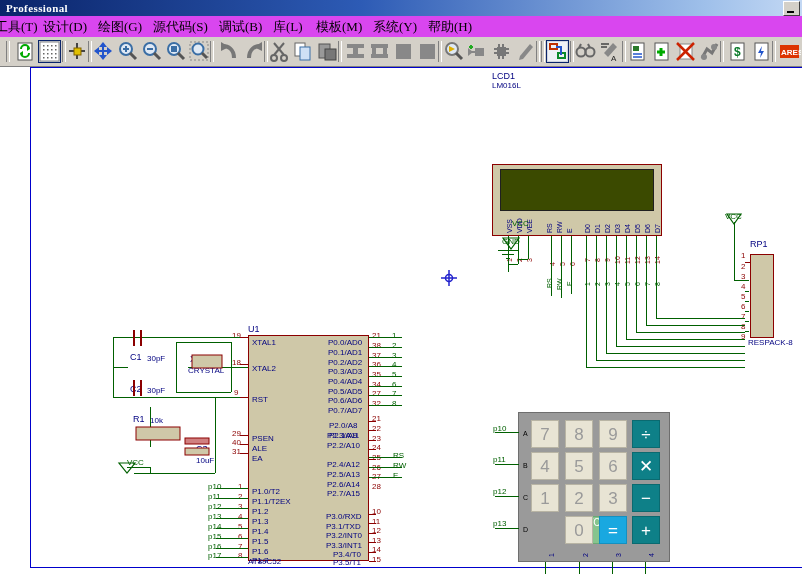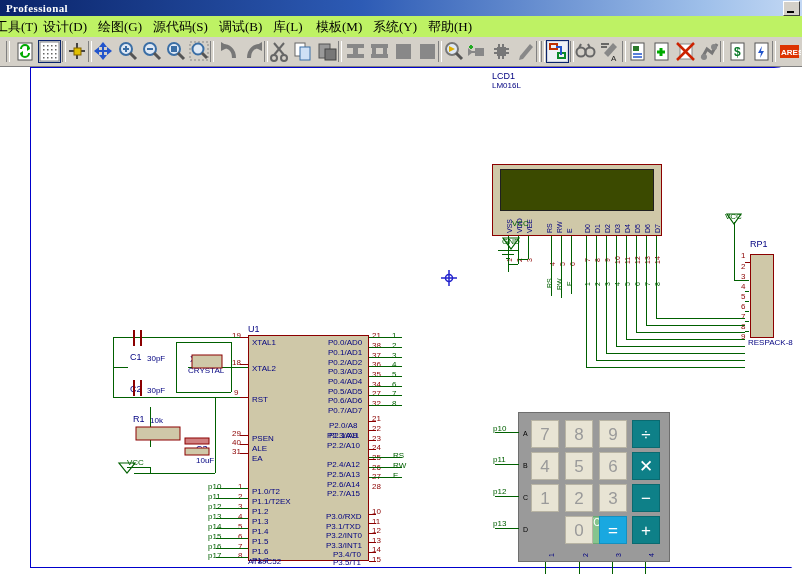--- a/index.html
+++ b/index.html
@@ -9,36 +9,36 @@
   
   .titlebar{position:absolute;left:0;top:0;width:802px;height:16px;
     background:linear-gradient(to right,#0a246a 0%,#2d5bb5 45%,#9fc0ea 88%,#c3d8f4 100%);
     color:#fff;font-weight:bold;font-size:11px;line-height:16px;font-family:"Liberation Serif",serif;}
   .titlebar .t{position:absolute;left:6px;top:0;letter-spacing:.4px;}
   .winbtn{position:absolute;right:2px;top:1px;width:15px;height:13px;background:#d4d0c8;
     border:1px solid #fff;border-right-color:#404040;border-bottom-color:#404040;}
   .winbtn i{position:absolute;left:3px;bottom:2px;width:7px;height:2px;background:#000;display:block;}
 
   
-  .menubar{position:absolute;left:0;top:16px;width:802px;height:21px;background:#bef264;}
+  .menubar{position:absolute;left:0;top:16px;width:802px;height:21px;background:#d946ef;}
   .menubar .mi{position:absolute;top:2px;height:17px;line-height:17px;font-size:13px;color:#000;
     font-family:"Liberation Serif",serif;white-space:nowrap;padding:0 3px;}
 
   
   .toolbar{position:absolute;left:0;top:37px;width:802px;height:29px;background:#d4d0c8;
     border-bottom:1px solid #808080;}
   .tb{position:absolute;top:3px;width:23px;height:23px;}
   .tb.sel{border:1px solid #0a246a;background:#cfd4e0;box-sizing:border-box;}
   .sep{position:absolute;top:4px;width:2px;height:21px;border-left:1px solid #808080;border-right:1px solid #fff;}
   .tb svg{display:block;}
 
   
   .canvas{position:absolute;left:0;top:67px;width:802px;height:507px;background:#fff;overflow:hidden;
     background-image:radial-gradient(#000 0.5px,transparent 0.6px);
-    background-size:10px 10px;background-position:4px 3px;border-radius:28px;}
+    background-size:10px 10px;background-position:4px 3px;}
   .sheet-border{position:absolute;left:30px;top:0px;width:772px;height:501px;
     border:1px solid #0000cc;border-right:none;box-sizing:border-box;}
 
   
   .lbl{position:absolute;font-family:"Liberation Sans",sans-serif;white-space:nowrap;
        color:#000080;font-size:8px;line-height:8px;}
   .lbl.net{color:#006000;}
   .lbl.blk{color:#000080;}
   .lbl.ref{color:#000080;font-size:9px;}
   .body{position:absolute;background:#cfc8a8;border:1px solid #8b0000;box-sizing:border-box;}

